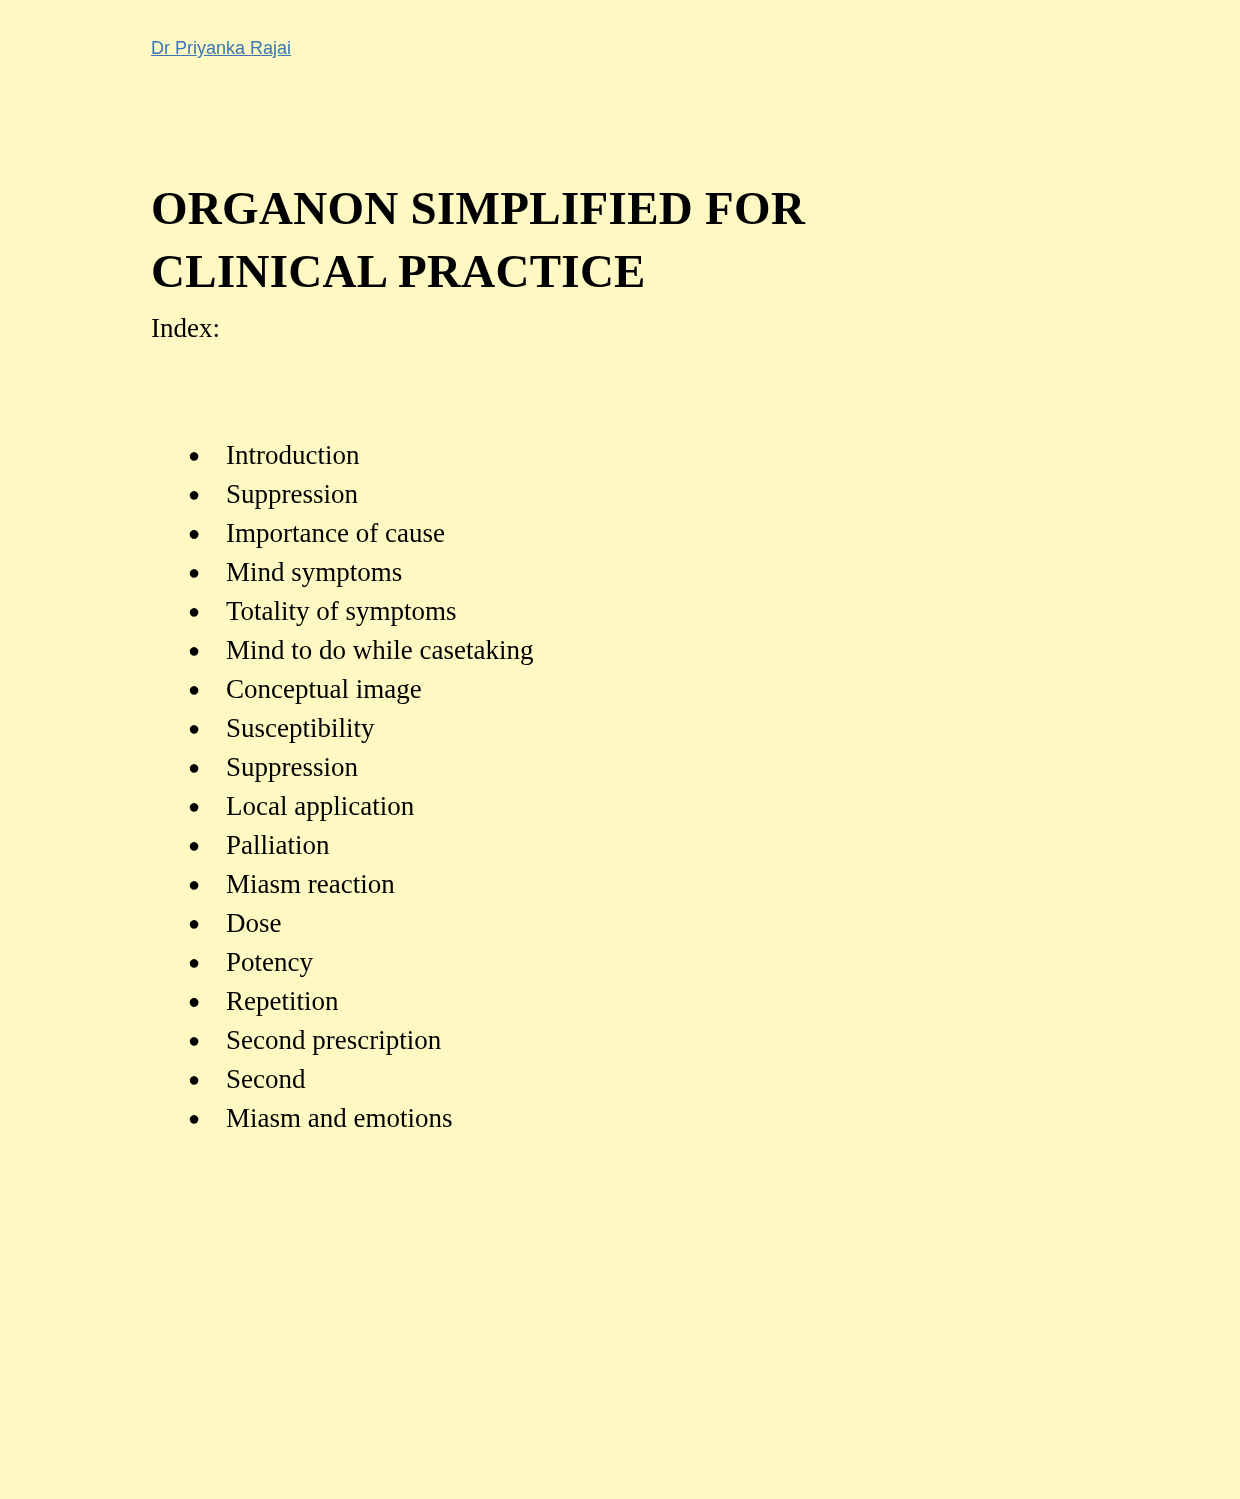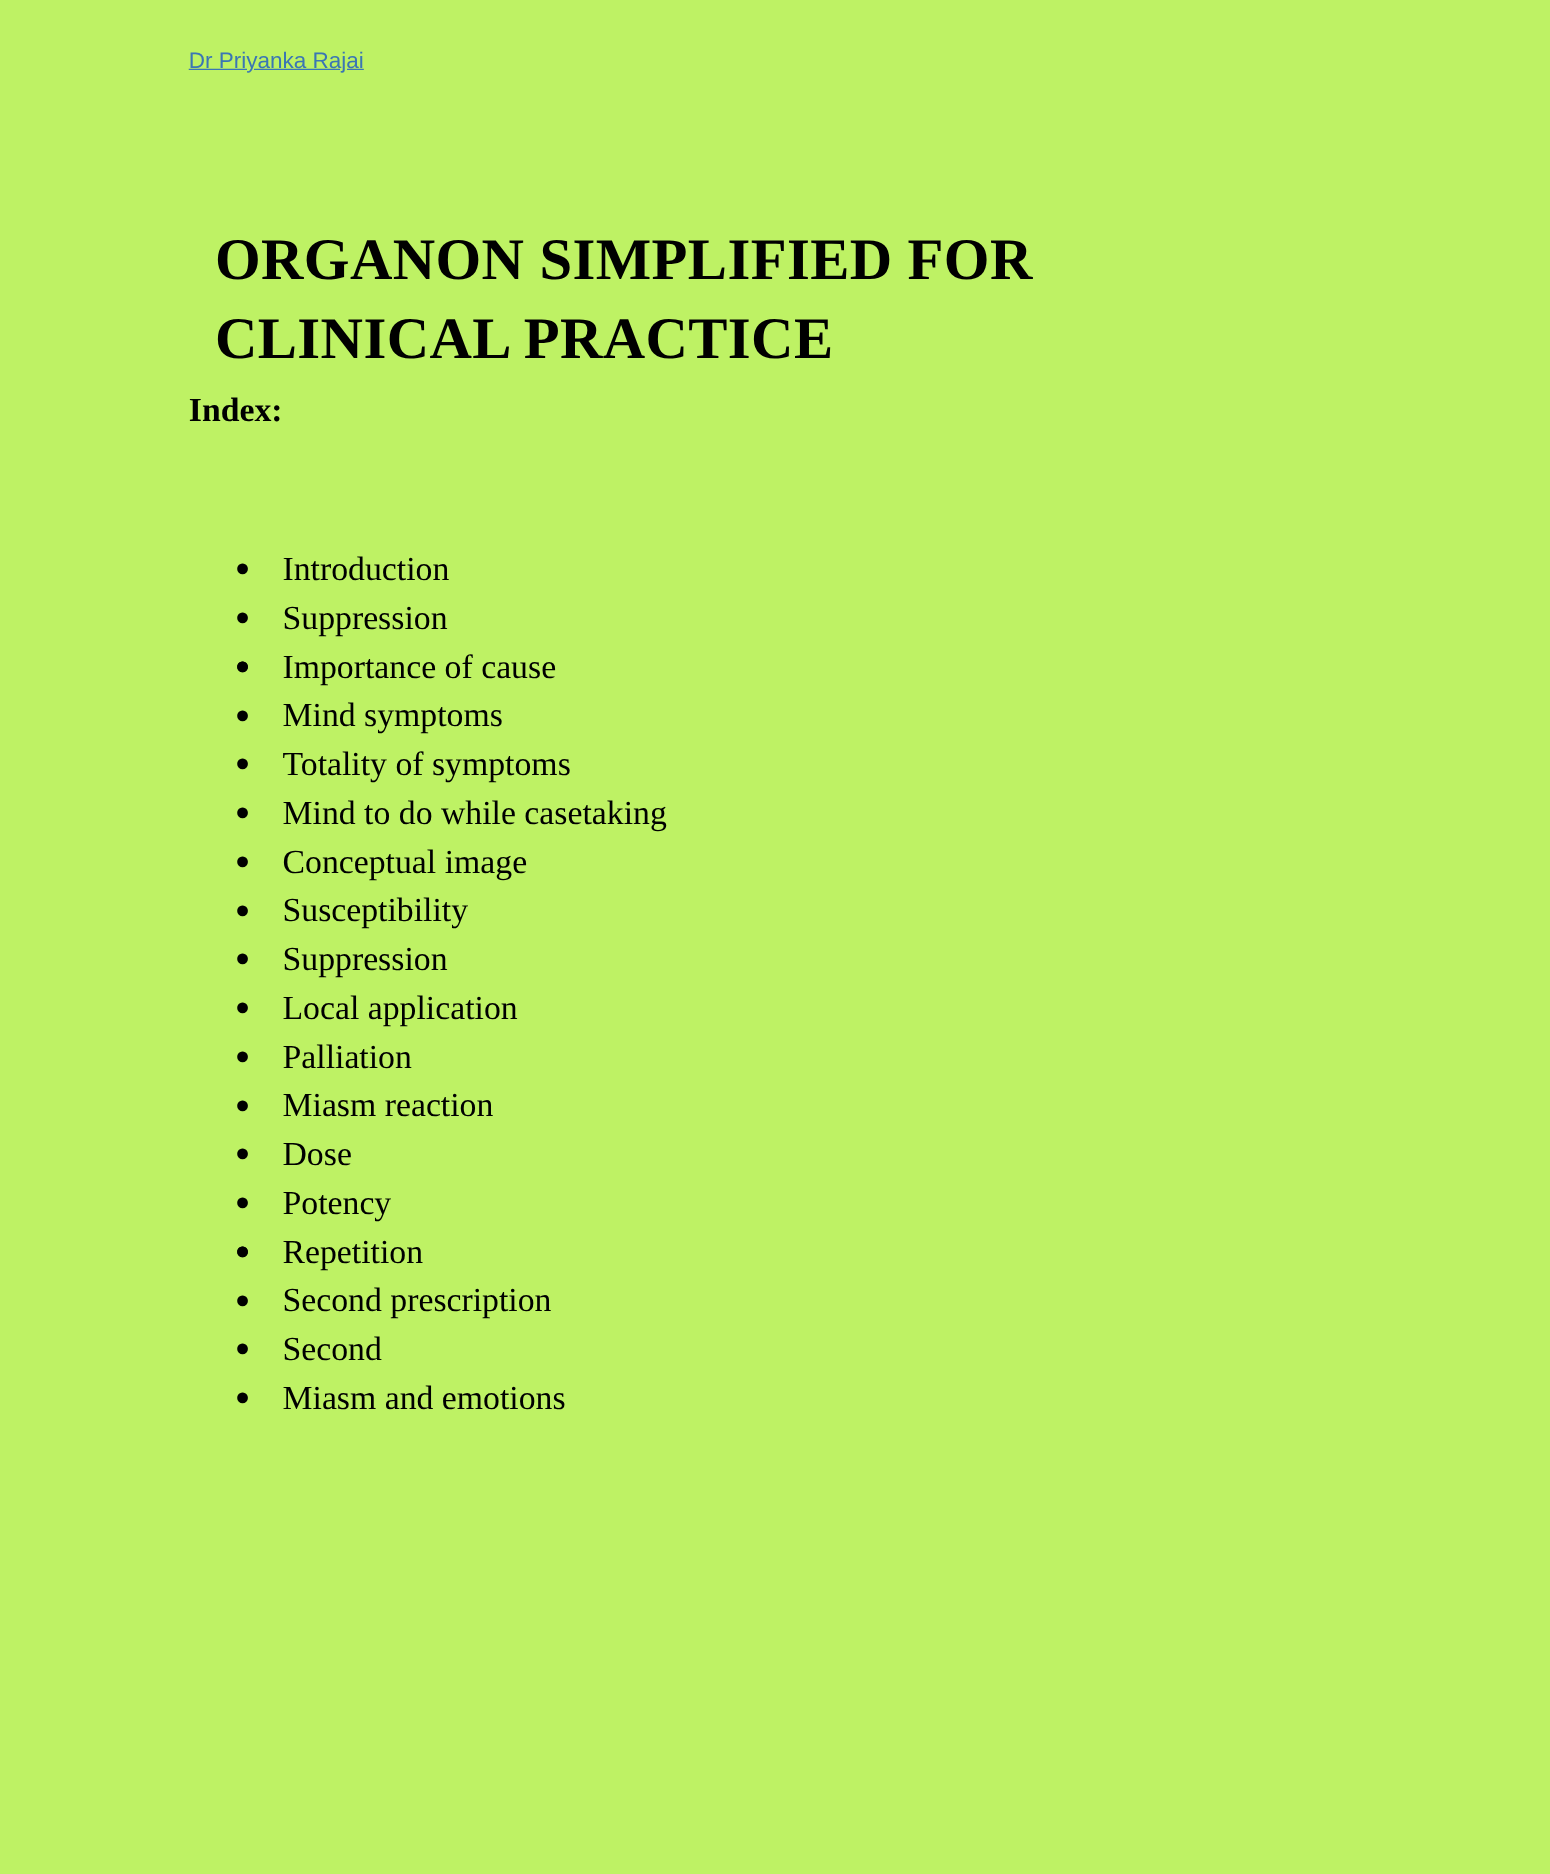--- a/index.html
+++ b/index.html
@@ -4,21 +4,21 @@
 <style>
   html, body {
     margin: 0;
     padding: 0;
     background: #ffffff;
   }
   .page {
     position: relative;
     width: 1240px;
     height: 1499px;
-    background: #bef264;
+    background: #fef9c3;
     box-sizing: border-box;
     overflow: hidden;
   }
   .author-link {
     position: absolute;
     left: 151px;
     top: 38px;
     font-family: "Liberation Sans", sans-serif;
     font-size: 18px;
     color: #3a76b4;
@@ -29,28 +29,27 @@
     position: absolute;
     left: 151px;
     top: 146px;
     width: 880px;
     font-family: "Liberation Serif", serif;
     font-weight: bold;
     font-size: 47px;
     line-height: 1.32;
     color: #000000;
     letter-spacing: 0.3px;
-    margin-left: 21px;
   }
   .index-label {
     position: absolute;
     left: 151px;
     top: 313px;
     font-family: "Liberation Serif", serif;
-    font-weight: bold;
+    font-weight: normal;
     font-size: 27px;
     color: #000000;
   }
   .index-list {
     position: absolute;
     left: 151px;
     top: 436px;
     width: 900px;
     margin: 0;
     padding: 0;

